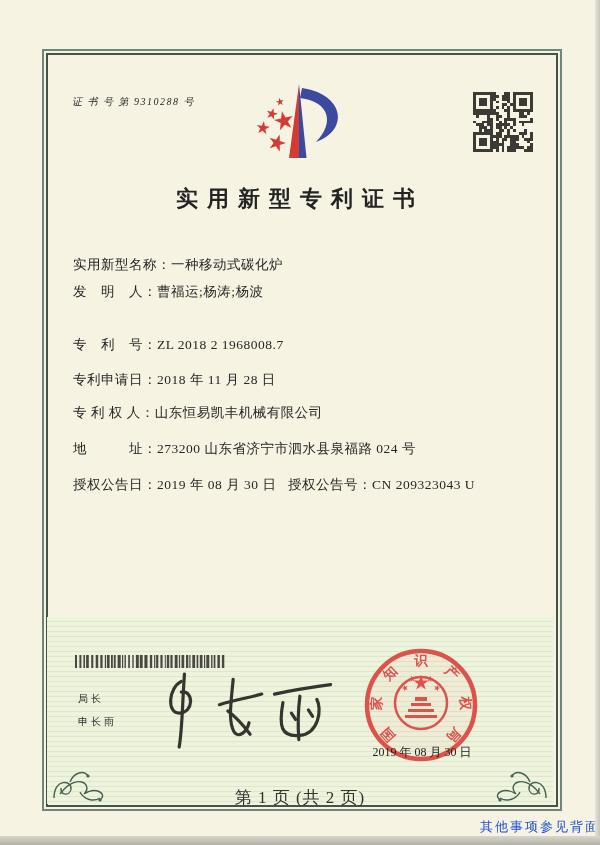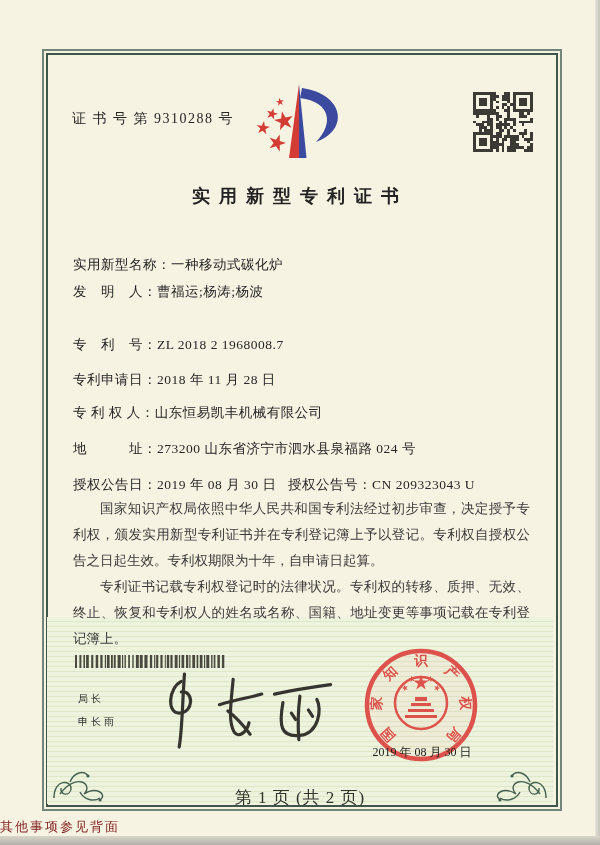--- a/index.html
+++ b/index.html
@@ -12,25 +12,25 @@
     background:linear-gradient(to bottom,#d8d5cb,#b3b0a7);}
   .scan-edge-right{position:absolute;right:0;top:0;width:5px;height:100%;
     background:linear-gradient(to right,#e6e3d8,#c7c4ba);}
   
   .frame-outer{position:absolute;left:42px;top:49px;width:516px;height:758px;
     border:2px solid #72857a;}
   .frame-inner{position:absolute;inset:2px;border:2px solid #3f564a;}
   
   .band{position:absolute;left:47px;top:617px;width:506px;height:187px;z-index:1;
     background:repeating-linear-gradient(to bottom,#eef3de 0px,#eef3de 4px,#dde8c9 4px,#dde8c9 5px);}
-  .cert-no{position:absolute;left:72px;top:110px;font-size:14px;letter-spacing:1.5px;z-index:2;}
+  .cert-no{position:absolute;left:72px;top:95px;font-size:10px;letter-spacing:1.5px;z-index:2;font-style:italic;}
   .logo{position:absolute;left:232px;top:62px;width:140px;height:100px;z-index:2;}
   .qr{position:absolute;left:473px;top:92px;width:60px;height:60px;z-index:2;}
   .title{position:absolute;left:0;top:184px;width:100%;text-align:center;
-    font-size:18px;font-weight:700;letter-spacing:9px;color:#232323;z-index:2;}
+    font-size:22px;font-weight:700;letter-spacing:9px;color:#232323;z-index:2;}
   .field-row{position:absolute;left:73px;width:460px;font-size:13.5px;
     letter-spacing:0.5px;white-space:nowrap;z-index:2;}
   .f1{top:256px}.f2{top:283px}.f3{top:336px}.f4{top:371px}
   .f5{top:404px}.f6{top:440px}.f7{top:476px}
   .pair2{position:absolute;left:215px;top:0;}
   .paras{position:absolute;left:73px;top:496px;width:457px;z-index:2;
     font-size:13.5px;line-height:26px;text-align:justify;color:#3a3a3a;}
   .paras p{margin:0;text-indent:2em;}
   .barcode{position:absolute;left:75px;top:654px;width:152px;height:13px;z-index:2;}
   .director{position:absolute;left:78px;top:692px;font-size:10px;z-index:2;letter-spacing:3px;}
@@ -39,22 +39,22 @@
   .seal{position:absolute;left:361px;top:645px;width:120px;height:120px;z-index:3;opacity:.92;}
   .seal svg{position:absolute;inset:0;}
   .seal-arc{position:absolute;inset:0;}
   .seal-char{position:absolute;left:50%;top:50%;width:18px;height:18px;margin:-9px 0 0 -9px;
     display:flex;align-items:center;justify-content:center;
     font-size:13.5px;font-weight:700;color:#dc4540;transform-origin:50% 50%;}
   .seal-date{position:absolute;left:364px;top:744px;width:116px;text-align:center;
     font-size:12px;color:#24241f;z-index:4;white-space:nowrap;}
   .page-no{position:absolute;left:0;top:786px;width:100%;text-align:center;
     font-size:17px;z-index:2;color:#33332d;letter-spacing:1px;}
-  .footer-note{position:absolute;left:0;top:818px;width:100%;text-align:left;
-    font-size:13px;letter-spacing:2px;color:#7f1d1d;}
+  .footer-note{position:absolute;left:0;top:818px;width:100%;text-align:right;
+    font-size:13px;letter-spacing:2px;color:#1d4ed8;}
   .ornament{position:absolute;width:62px;height:70px;z-index:2;}
   .orn-left{left:50px;top:732px;}
   .orn-right{right:50px;top:732px;transform:scaleX(-1);}
 </style>
 </head>
 <body>
 
 <div class="page">
 
   <div class="frame-outer">
@@ -264,24 +264,20 @@
     <span>专 利 权 人：</span><span>山东恒易凯丰机械有限公司</span>
   </div>
   <div class="field-row f6">
     <span>地　　　址：</span><span>273200 山东省济宁市泗水县泉福路 024 号</span>
   </div>
   <div class="field-row f7">
     <span>授权公告日：</span><span>2019 年 08 月 30 日</span>
     <span class="pair2"><span>授权公告号：</span><span>CN 209323043 U</span></span>
   </div>
 
-  <div class="paras">
-    <p>国家知识产权局依照中华人民共和国专利法经过初步审查，决定授予专利权，颁发实用新型专利证书并在专利登记簿上予以登记。专利权自授权公告之日起生效。专利权期限为十年，自申请日起算。</p>
-    <p>专利证书记载专利权登记时的法律状况。专利权的转移、质押、无效、终止、恢复和专利权人的姓名或名称、国籍、地址变更等事项记载在专利登记簿上。</p>
-  </div>
 
   <div class="barcode"><span><svg viewBox="0 0 152 13" width="152" height="13" fill="#4a493f">
           <rect x="0.0" y="0" width="2.0" height="13"></rect>
           <rect x="4.4" y="0" width="2.0" height="13"></rect>
           <rect x="8.4" y="0" width="1.6" height="13"></rect>
           <rect x="11.1" y="0" width="2.7" height="13"></rect>
           <rect x="16.2" y="0" width="2.1" height="13"></rect>
           <rect x="20.7" y="0" width="2.5" height="13"></rect>
           <rect x="25.3" y="0" width="2.3" height="13"></rect>
           <rect x="29.8" y="0" width="1.3" height="13"></rect>

